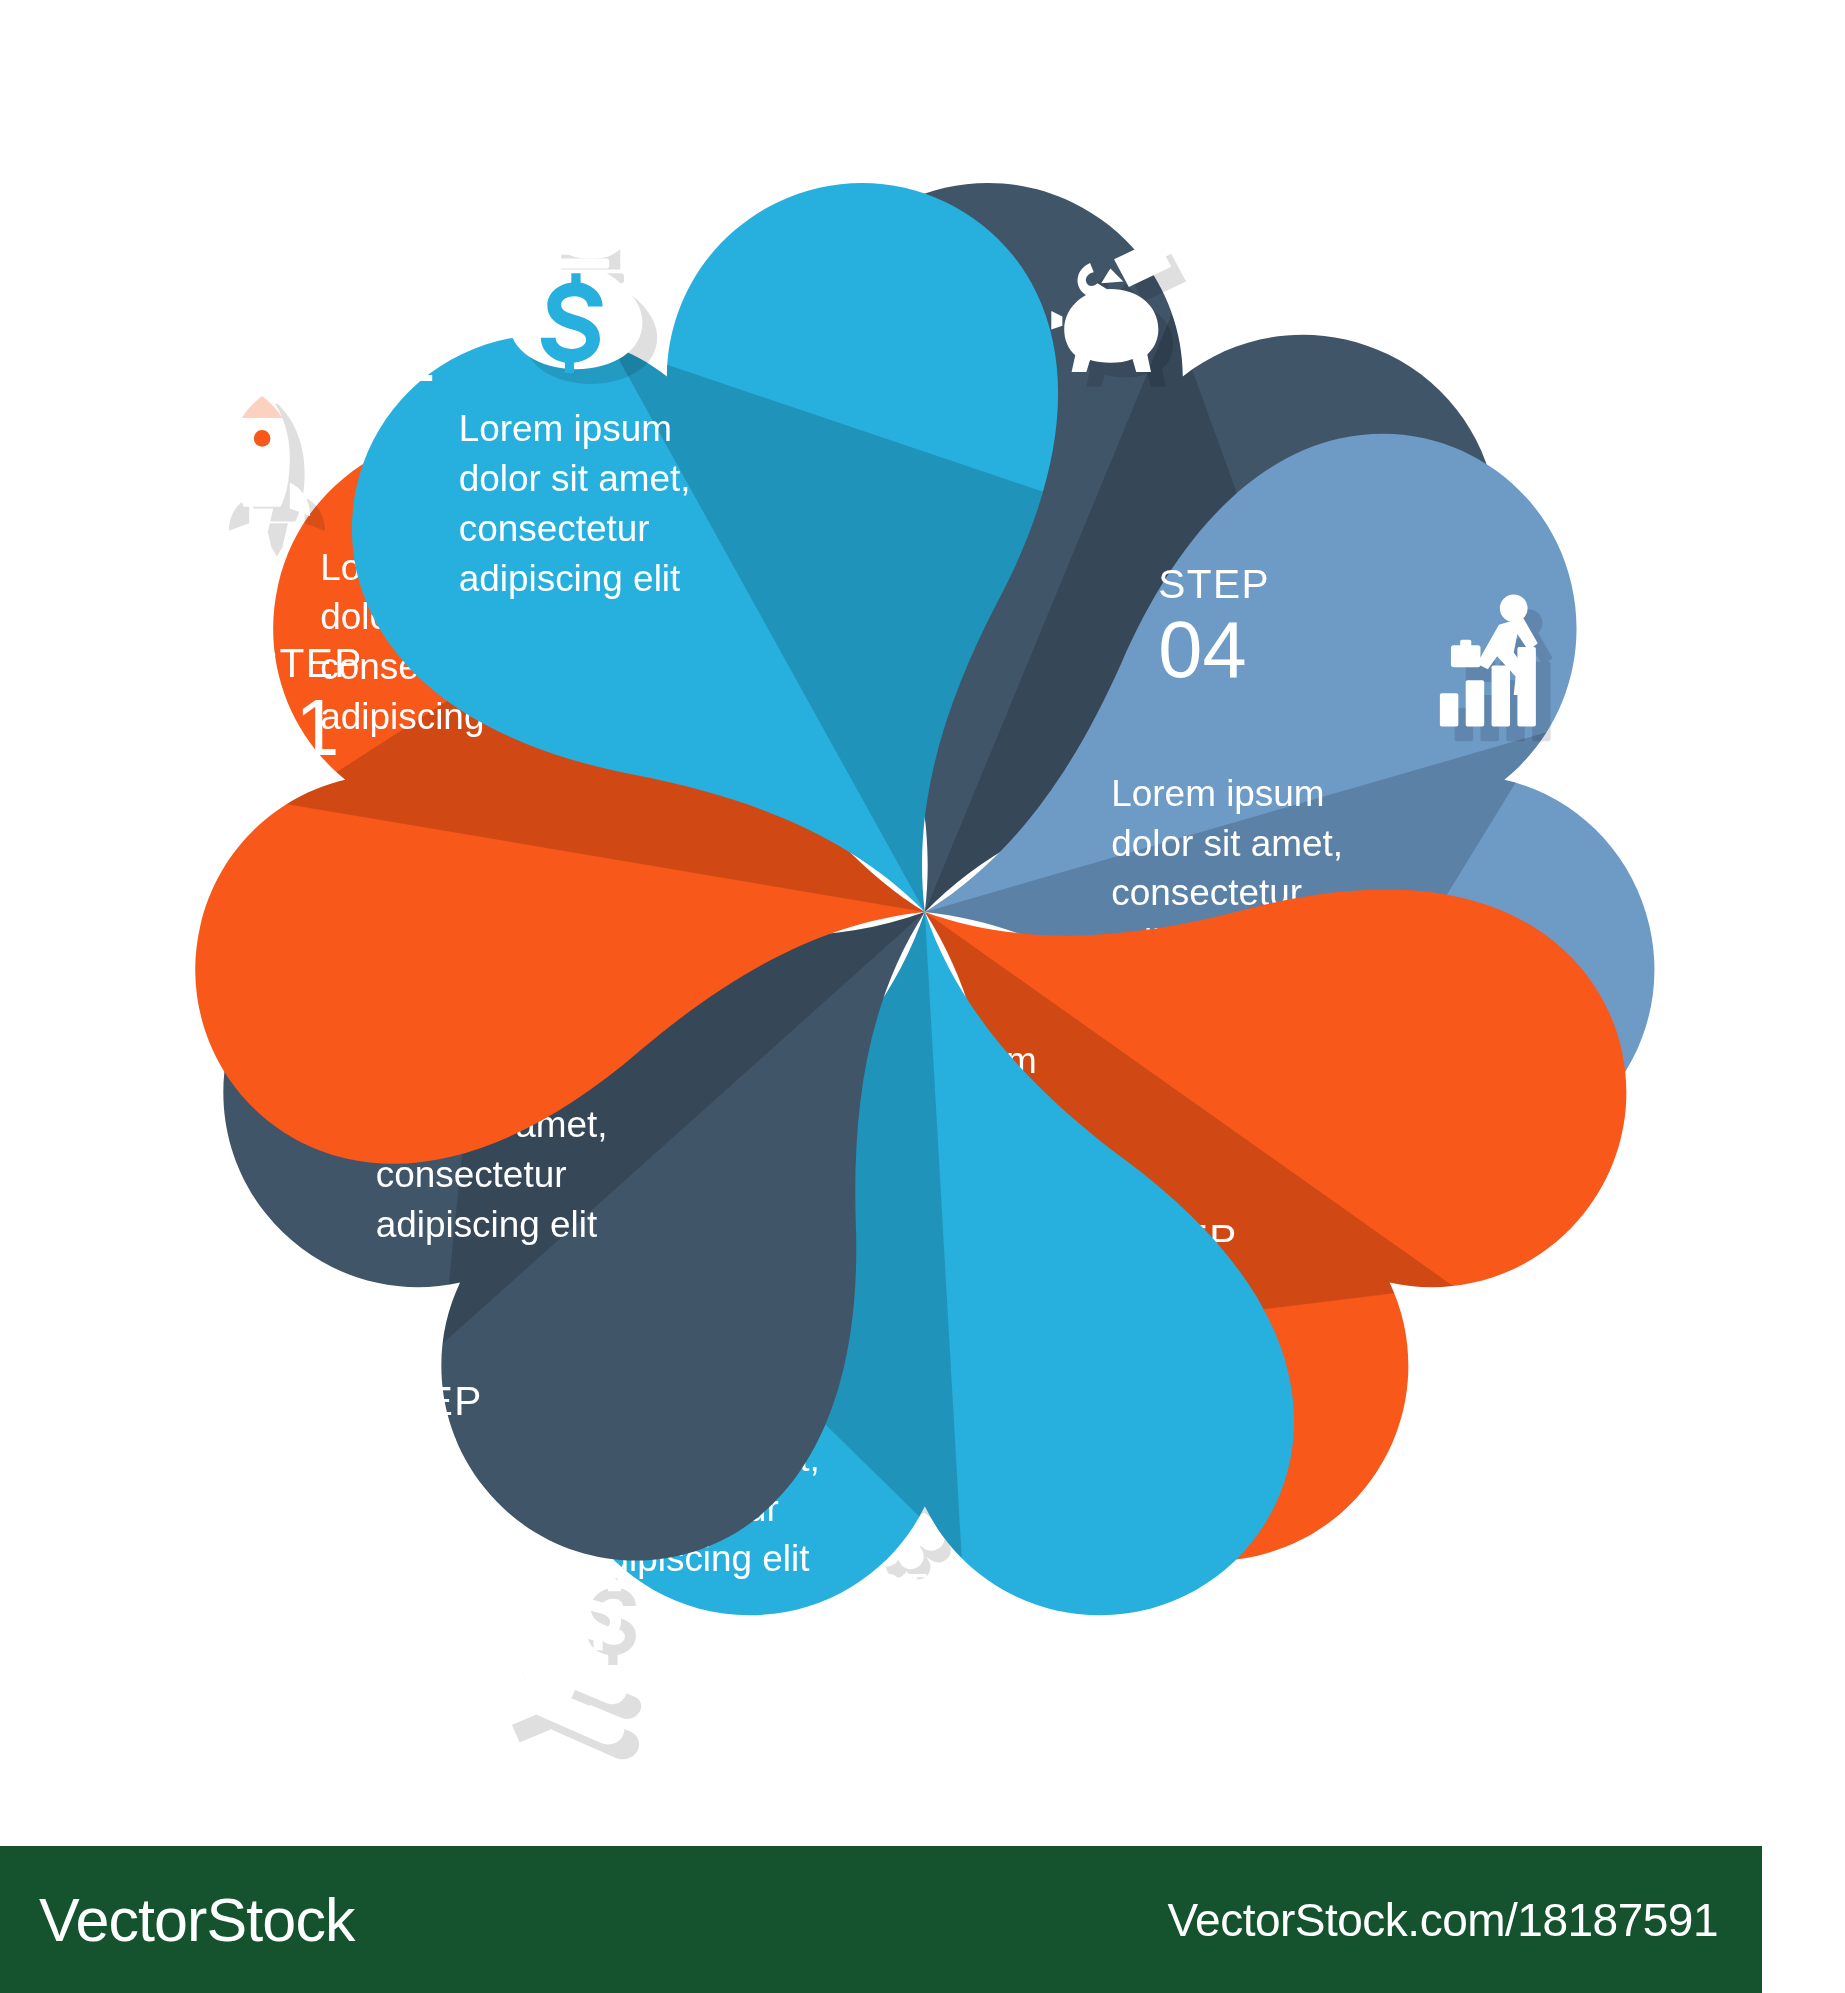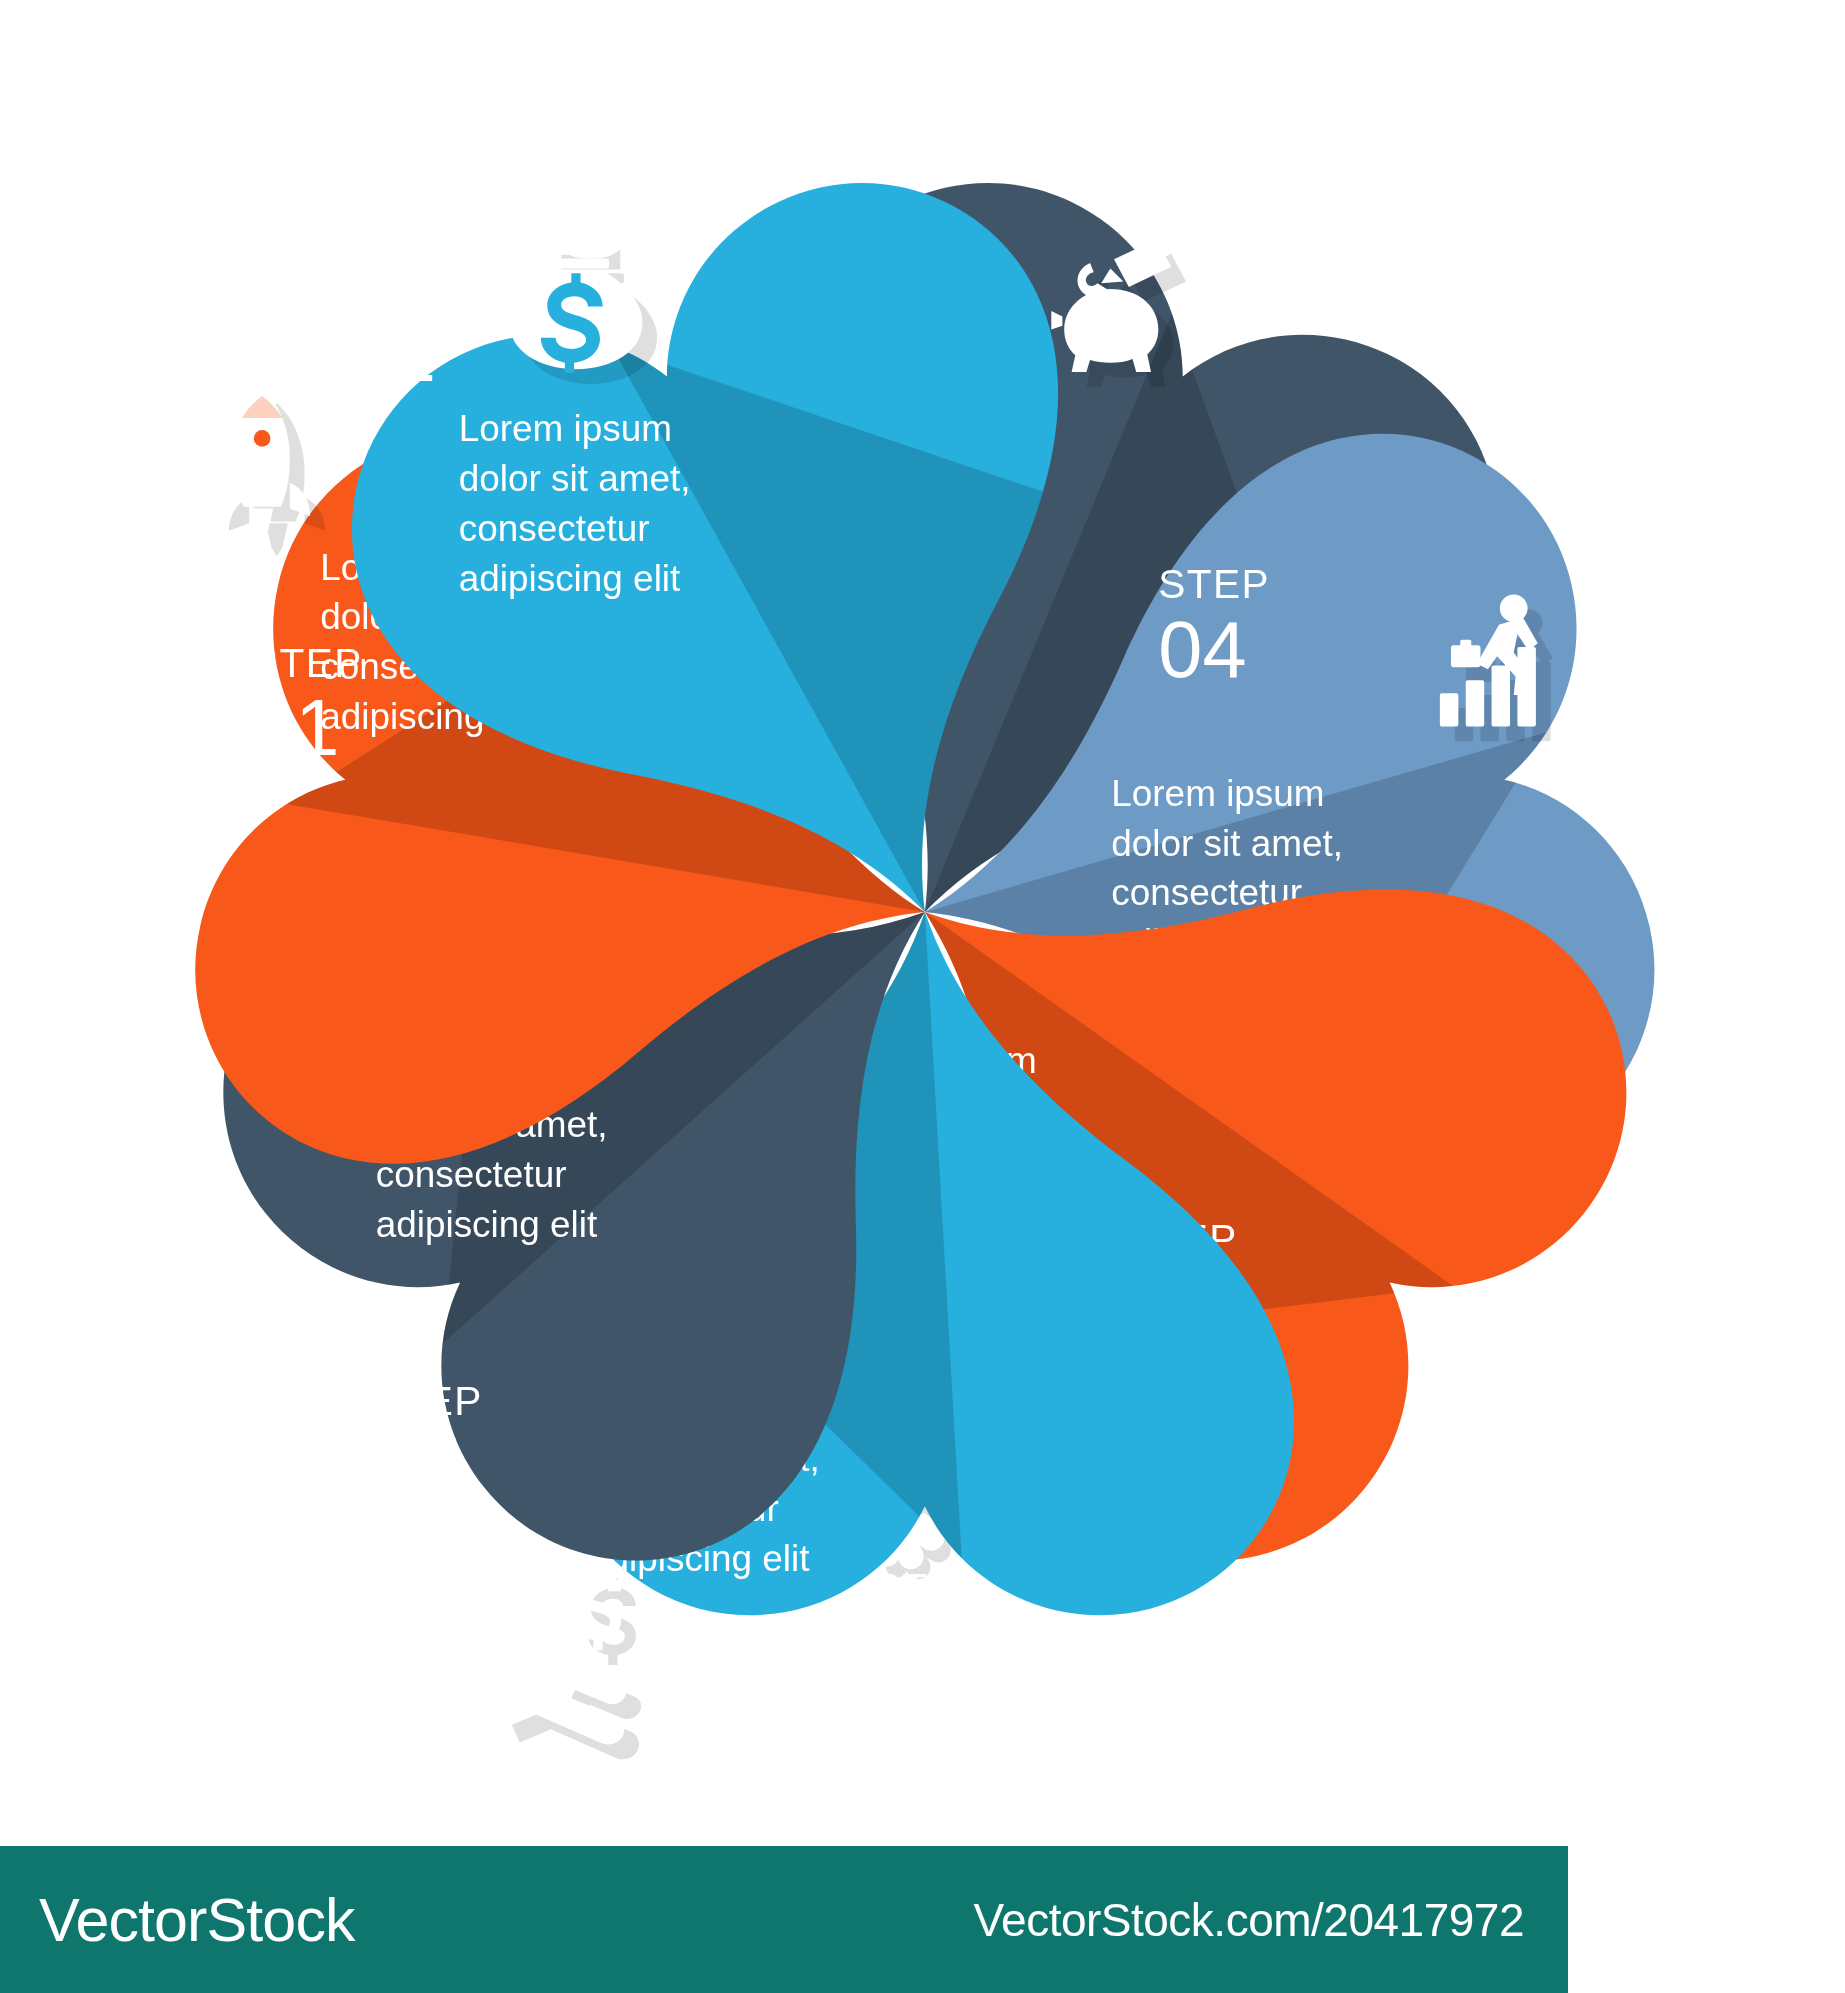--- a/index.html
+++ b/index.html
@@ -38,22 +38,22 @@
     font-size:40px;
     fill:#ffffff;
     font-family:"Liberation Sans", sans-serif;
     font-weight:400;
   }
   .icon-glyph{ fill:#ffffff; }
   .icon-shadow{ fill:#000000; opacity:.12; }
 
   
   #footer{
-    position:absolute;left:0;top:1846px;width:1568px;height:148px;
-    background:#0f766e;
+    position:absolute;left:0;top:1846px;width:1762px;height:148px;
+    background:#14532d;
   }
   #footer .wm-left{
     position:absolute;left:39px;top:50%;transform:translateY(-50%);
     color:#ffffff;font-size:61px;letter-spacing:-0.9px;
     font-family:"Liberation Sans", sans-serif;
     white-space:nowrap;
   }
   #footer .wm-right{
     position:absolute;right:44px;top:50%;transform:translateY(-50%);
     color:#ffffff;font-size:46px;letter-spacing:-0.5px;
@@ -338,17 +338,17 @@
             </g>
           </g>
         </g>
       </g>
 
     </svg>
   </div>
 
   <div id="footer">
     <div class="wm-left">VectorStock</div>
-    <div class="wm-right">VectorStock.com/20417972</div>
+    <div class="wm-right">VectorStock.com/18187591</div>
   </div>
 
 </div>
 
 
 </body></html>

